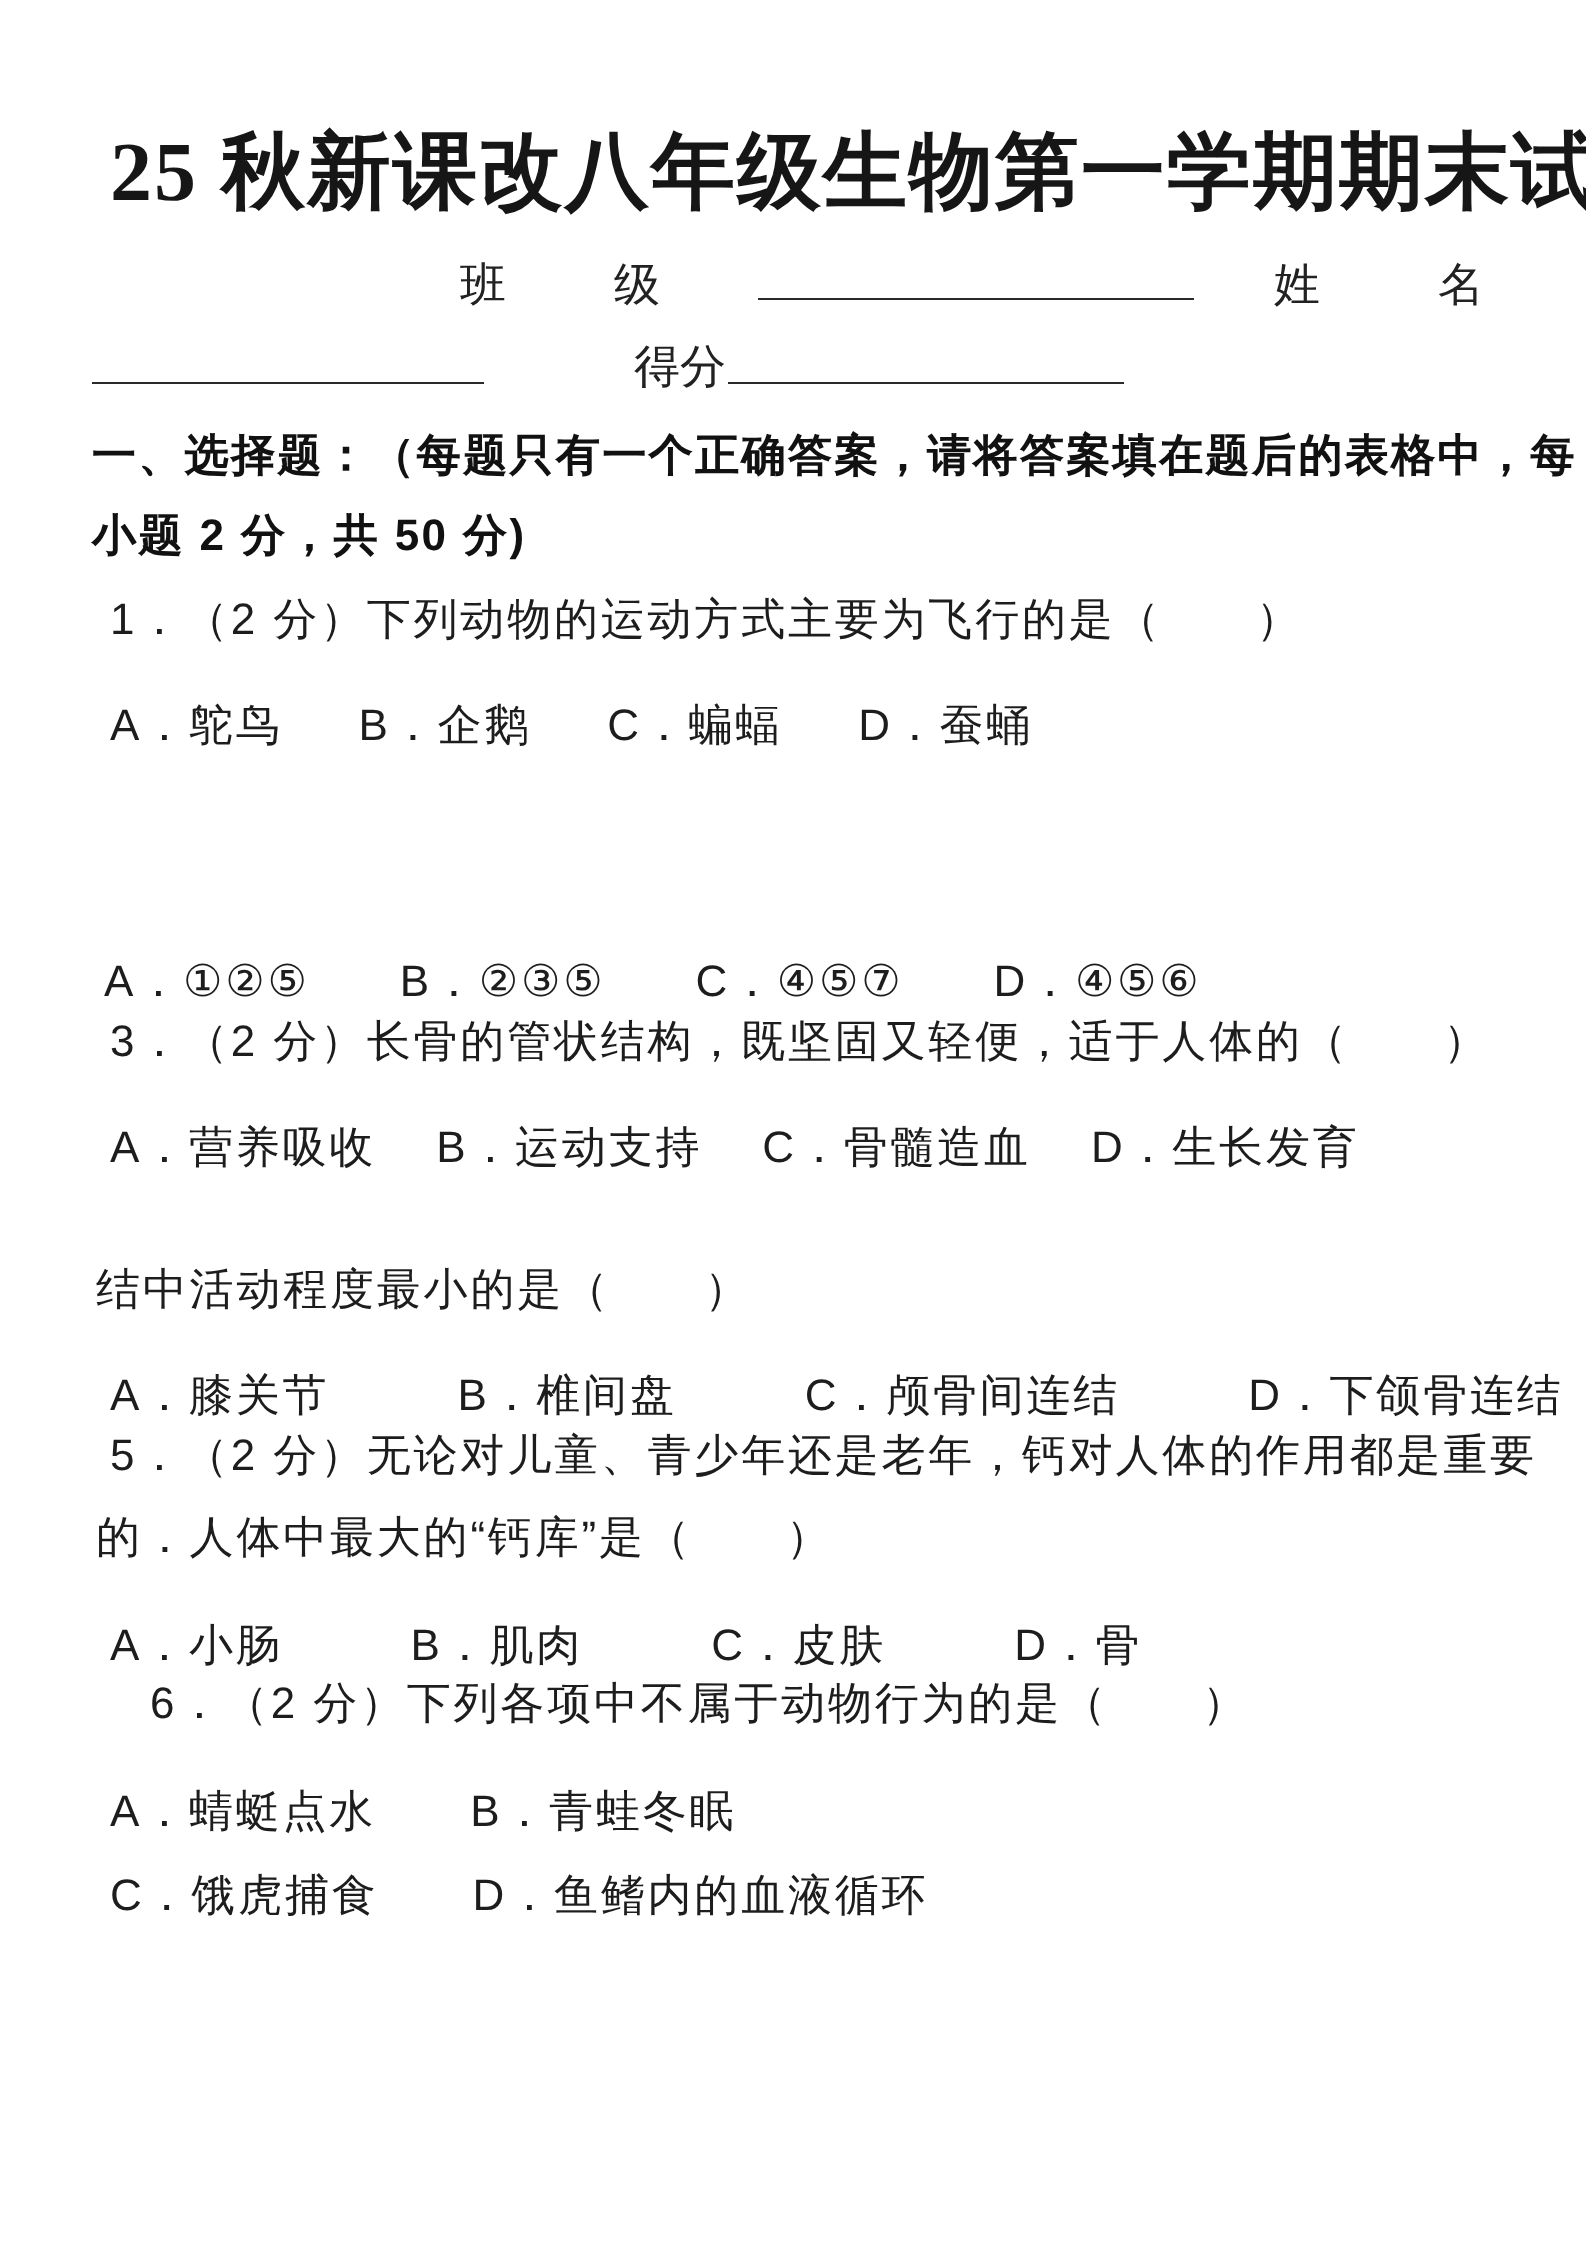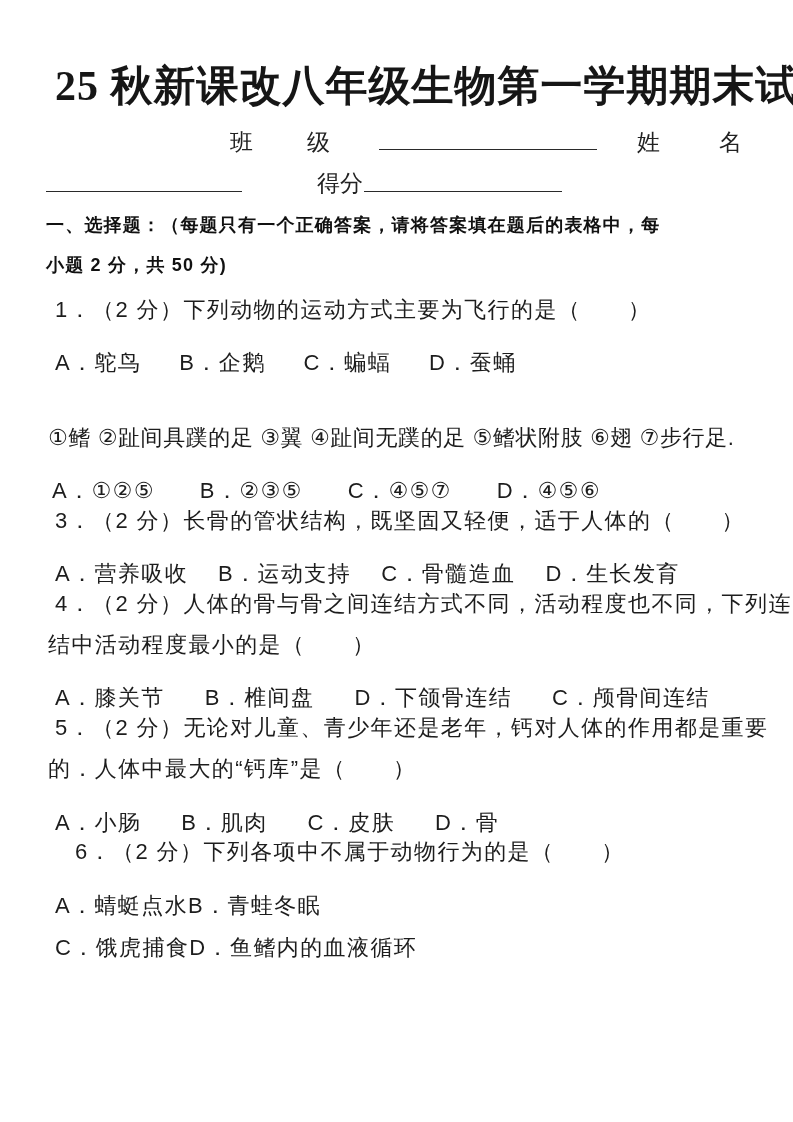--- a/index.html
+++ b/index.html
@@ -23,33 +23,33 @@
   }
   .hdr {
     font-family: "Liberation Serif", "DejaVu Serif", serif;
     font-size: 23px; font-weight: 400; color: #222;
   }
   .ul {
     position: absolute; height: 0;
     border-bottom: 1.6px solid #2a2a2a;
   }
   .sec {
-    font-size: 18px; font-weight: 700;
+    font-size: 22px; font-weight: 700;
     letter-spacing: 1.2px; color: #111;
   }
   .stem {
     font-size: 22px; font-weight: 400;
     letter-spacing: 1.4px; color: #1d1d1d;
   }
-  .opts { display: flex; }
+  .opts { display: flex; gap: 47px; }
   .opts span { display: inline-block; margin-top: 12px; }
   .g38 { gap: 38px; }
   .g45 { gap: 45px; }
   .g30 { gap: 30px; }
-  .g40 { gap: 40px; }
+  .g40 { gap: 64px; }
   .col1 { min-width: 118px; }
 </style>
 </head>
 <body>
 
 <div class="page">
 
   <div class="abs title" style="left:55px; top:58px;">25 秋新课改八年级生物第一学期期末试卷</div>
 
   <div class="abs hdr" style="left:230px; top:127px;">班</div>
@@ -66,43 +66,41 @@
   <div class="abs sec" style="left:46px; top:253px;">小题 2 分，共 50 分)</div>
 
   <div class="abs stem" style="left:55px; top:295px;">1．（2 分）下列动物的运动方式主要为飞行的是（　　）</div>
   <div class="abs stem opts g38" style="left:55px; top:336px;">
     <span>A．鸵鸟</span>
     <span>B．企鹅</span>
     <span>C．蝙蝠</span>
     <span>D．蚕蛹</span>
   </div>
 
-  <div class="abs stem" style="left:48px; top:423px; letter-spacing:0.6px;">①鳍 ②趾间具蹼的足 ③翼 ④趾间无蹼的足 ⑤鳍状附肢 ⑥翅 ⑦步行足.</div>
   <div class="abs stem opts g45" style="left:52px; top:464px;">
     <span>A．①②⑤</span>
     <span>B．②③⑤</span>
     <span>C．④⑤⑦</span>
     <span>D．④⑤⑥</span>
   </div>
 
   <div class="abs stem" style="left:55px; top:506px;">3．（2 分）长骨的管状结构，既坚固又轻便，适于人体的（　　）</div>
   <div class="abs stem opts g30" style="left:55px; top:547px;">
     <span>A．营养吸收</span>
     <span>B．运动支持</span>
     <span>C．骨髓造血</span>
     <span>D．生长发育</span>
   </div>
 
-  <div class="abs stem" style="left:55px; top:589px;">4．（2 分）人体的骨与骨之间连结方式不同，活动程度也不同，下列连</div>
   <div class="abs stem" style="left:48px; top:630px;">结中活动程度最小的是（　　）</div>
   <div class="abs stem opts g40" style="left:55px; top:671px;">
     <span>A．膝关节</span>
     <span>B．椎间盘</span>
+    <span>C．颅骨间连结</span>
     <span>D．下颌骨连结</span>
-    <span>C．颅骨间连结</span>
   </div>
 
   <div class="abs stem" style="left:55px; top:713px;">5．（2 分）无论对儿童、青少年还是老年，钙对人体的作用都是重要</div>
   <div class="abs stem" style="left:48px; top:754px;">的．人体中最大的“钙库”是（　　）</div>
   <div class="abs stem opts g40" style="left:55px; top:796px;">
     <span>A．小肠</span>
     <span>B．肌肉</span>
     <span>C．皮肤</span>
     <span>D．骨</span>
   </div>

